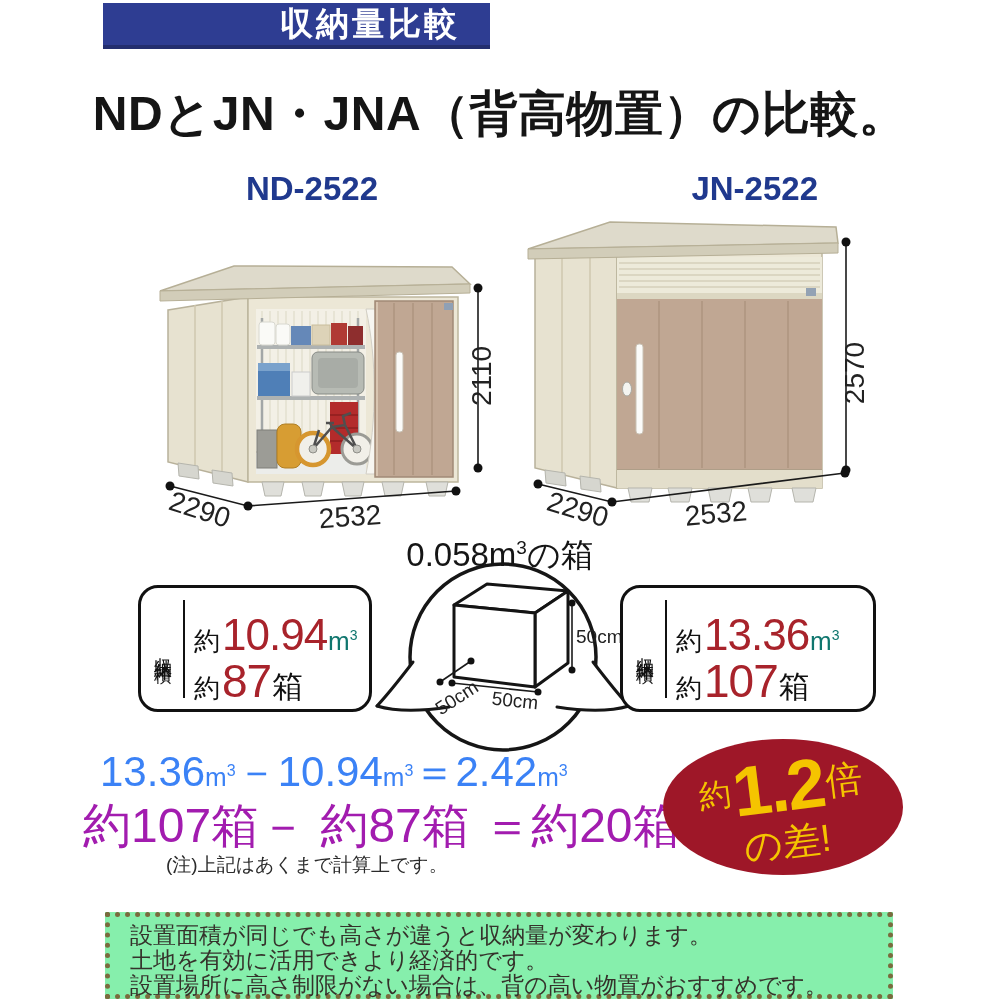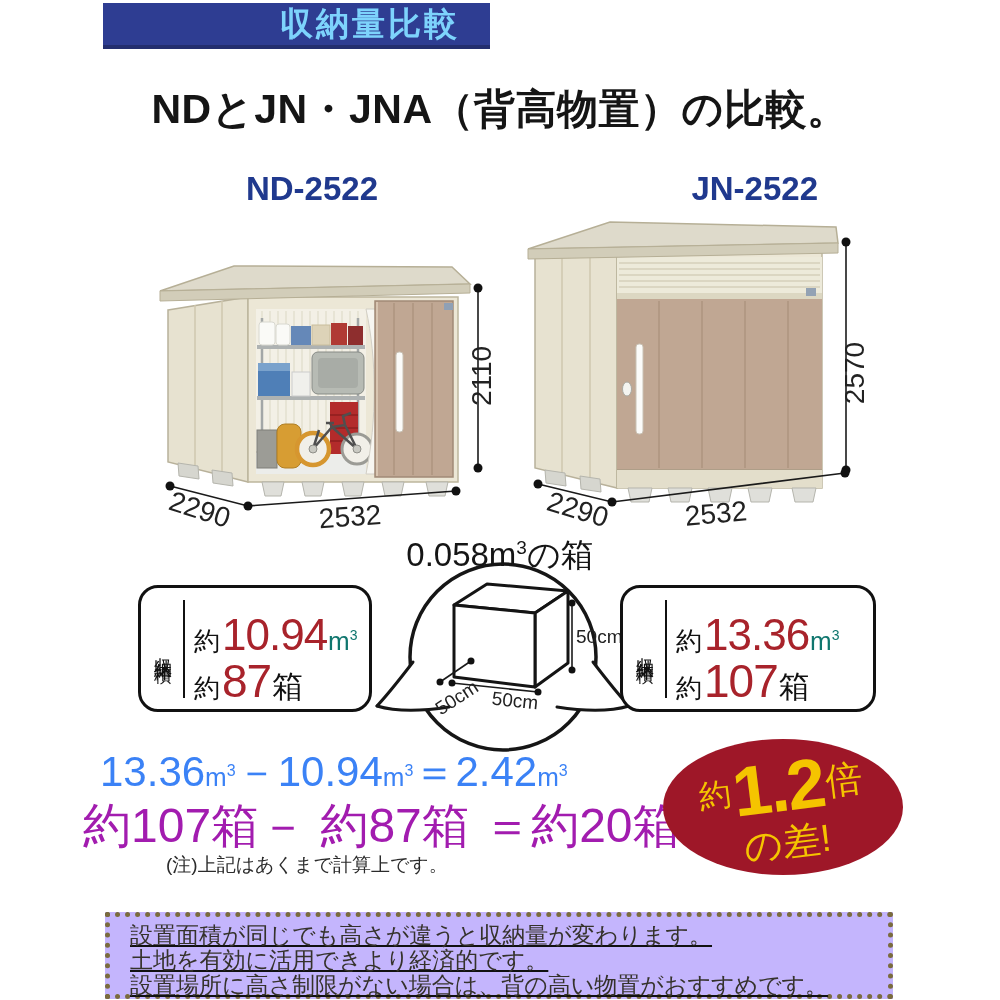--- a/index.html
+++ b/index.html
@@ -7,25 +7,25 @@
     width:1000px;height:1000px;position:relative;background:#ffffff;
     font-family:"Liberation Sans","DejaVu Sans",sans-serif;color:#111;overflow:hidden;
   }
   .abs{position:absolute;}
 
   
   .banner{
     left:103px;top:3px;width:387px;height:46px;background:#2e3d92;
     border-bottom:4px solid #232e6e;box-sizing:border-box;
     display:flex;align-items:center;justify-content:flex-end;padding-right:30px;
-    color:#7dd3fc;font-size:33px;font-weight:bold;letter-spacing:3px;
+    color:#ffffff;font-size:33px;font-weight:bold;letter-spacing:3px;
   }
   .main-title{
     left:0;top:82px;width:1000px;text-align:center;
-    font-size:41px;font-weight:600;color:#151515;letter-spacing:0.5px;
+    font-size:48px;font-weight:600;color:#151515;letter-spacing:0.5px;
   }
   .model{top:170px;width:240px;text-align:center;font-size:33px;font-weight:600;color:#20398e;}
   .model.left{left:192px;}
   .model.right{left:578px;text-align:right;}
 
   
   #scene{left:0;top:0;width:1000px;height:1000px;z-index:1;}
 
   
   .dim{width:96px;height:30px;text-align:center;font-size:28px;color:#222;z-index:2;}
@@ -78,21 +78,21 @@
   .badge-inner{transform:rotate(-7deg);text-align:center;}
   .b1{display:flex;align-items:center;justify-content:center;line-height:1;}
   .b1 .pre{font-size:32px;margin-right:2px;}
   .b1 .big{font-size:70px;font-weight:600;letter-spacing:-2px;}
   .b1 .suf{font-size:37px;margin-left:2px;}
   .b2{font-size:38px;line-height:1;margin-top:2px;}
 
   
   .footer-box{
     left:105px;top:912px;width:788px;height:87px;border:5px dotted #7a6b3e;
-    box-sizing:border-box;background:#c4b5fd;padding:6px 0 8px 20px;z-index:2;text-decoration:underline;
+    box-sizing:border-box;background:#86efac;padding:6px 0 8px 20px;z-index:2;
   }
   .footer-line{font-size:23px;color:#35322b;line-height:25px;}
 </style>
 </head>
 <body>
 
 <div class="abs banner">
   <span>収納量比較</span>
 </div>
 <div class="abs main-title">NDとJN・JNA（背高物置）の比較。</div>

